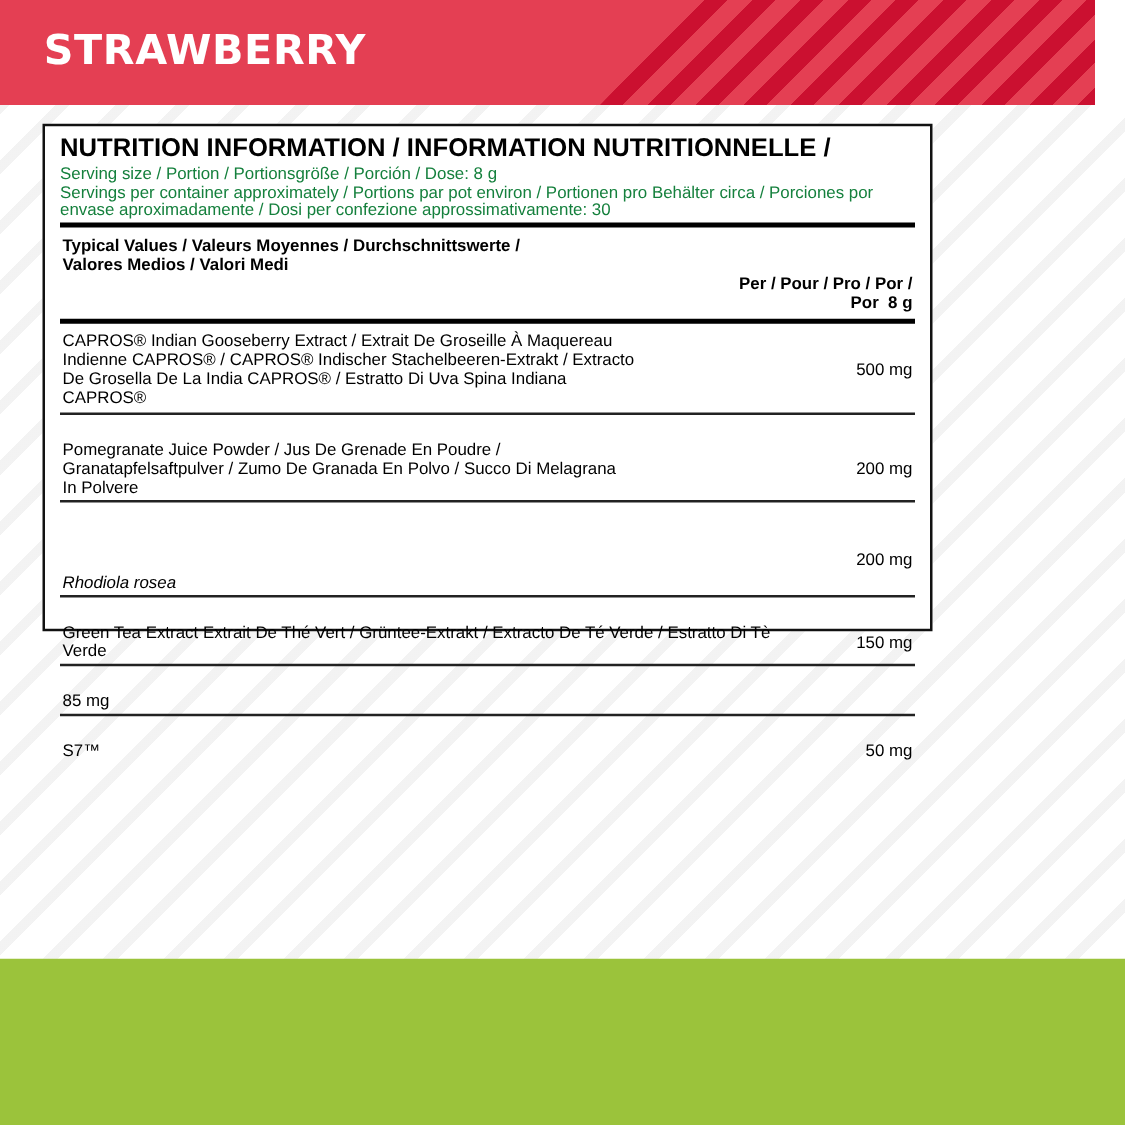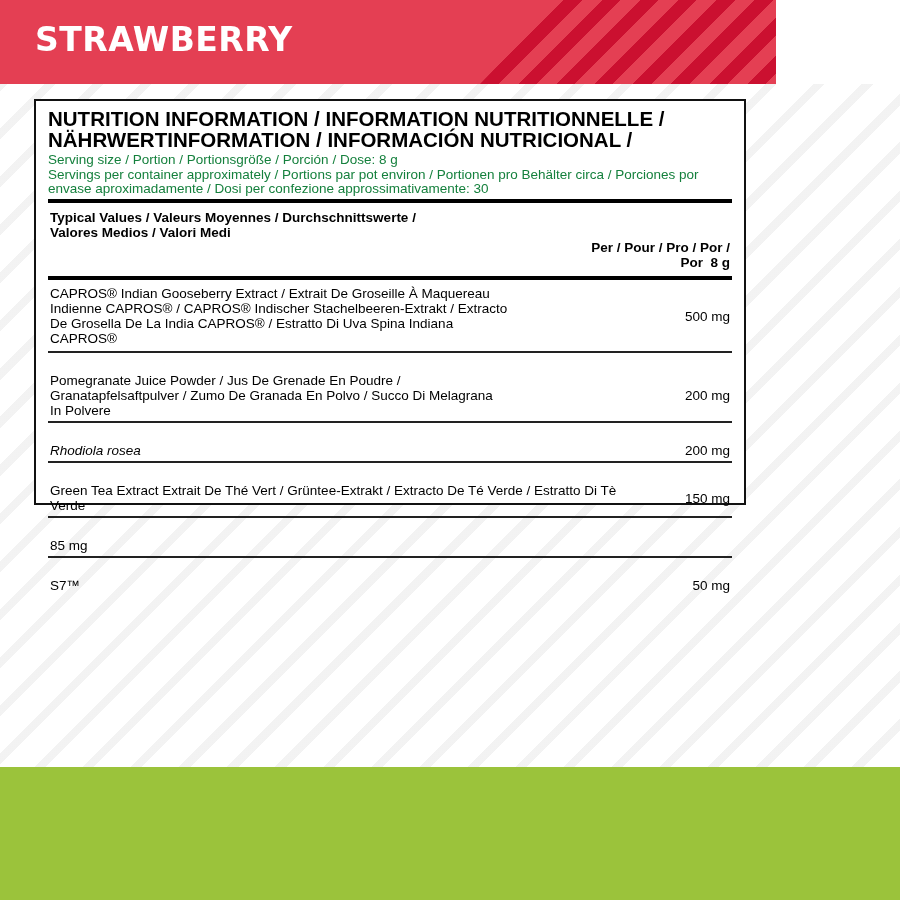--- a/index.html
+++ b/index.html
@@ -6,21 +6,21 @@
   body {
     width:900px; height:900px; position:relative; overflow:hidden;
     background:#ffffff;
     font-family:"Liberation Sans", sans-serif;
   }
   .bg-stripes {
     position:absolute; left:0; top:84px; width:900px; height:683px;
     background-image: repeating-linear-gradient(-45deg, rgba(0,0,0,0) 0px, rgba(0,0,0,0) 26px, rgba(220,220,220,0.35) 26px, rgba(220,220,220,0.35) 34px);
   }
   .header {
-    position:absolute; left:0; top:0; width:776px; height:84px;
+    position:absolute; left:0; top:0; width:876px; height:84px;
     background:#e43f53; overflow:hidden;
   }
   .header-stripes-clip {
     position:absolute; left:0; top:0; width:900px; height:84px;
     clip-path: polygon(560px 0, 900px 0, 900px 84px, 480px 84px);
     background-image: repeating-linear-gradient(-45deg, transparent 0px, transparent 14px, #cb1030 14px, #cb1030 27px);
   }
   .flavor {
     position:absolute; left:35px; top:20px;
     color:#ffffff; font-weight:bold; font-size:33px; letter-spacing:0.5px;
@@ -49,36 +49,35 @@
   }
   .hdr-row .right { text-align:right; }
   .row {
     display:flex; justify-content:space-between; align-items:center;
     border-top:2px solid #222; padding:20px 2px 3px 2px;
     font-size:13.5px; line-height:15px;gap:23px;
   }
   .row.first { border-top:none; }
   .row .name { flex:1; padding-right:40px; }
   .row .amt { white-space:nowrap; }
-  .italic { font-style:italic; }
+  .italic { font-style:italic;margin-top:36px; }
 </style>
 </head>
 <body>
 
 <div class="bg-stripes"></div>
 
 <div class="header">
   <div class="header-stripes-clip"></div>
   <div class="flavor">STRAWBERRY</div>
 </div>
 
 <div class="panel">
   <div class="title">
     <div>NUTRITION INFORMATION / INFORMATION NUTRITIONNELLE /</div>
-    <div>NÄHRWERTINFORMATION / INFORMACIÓN NUTRICIONAL /</div>
   </div>
   <div class="sub" style="margin-top:3px;">Serving size / Portion / Portionsgröße / Porción / Dose: 8 g</div>
   <div class="sub" style="margin-top:1px;">Servings per container approximately / Portions par pot environ / Portionen pro Behälter circa / Porciones por envase aproximadamente / Dosi per confezione approssimativamente: 30</div>
   <div class="thick"></div>
 
   <div class="hdr-row">
     <div>
       <div>Typical Values / Valeurs Moyennes / Durchschnittswerte /</div>
       <div>Valores Medios / Valori Medi</div>
     </div>

